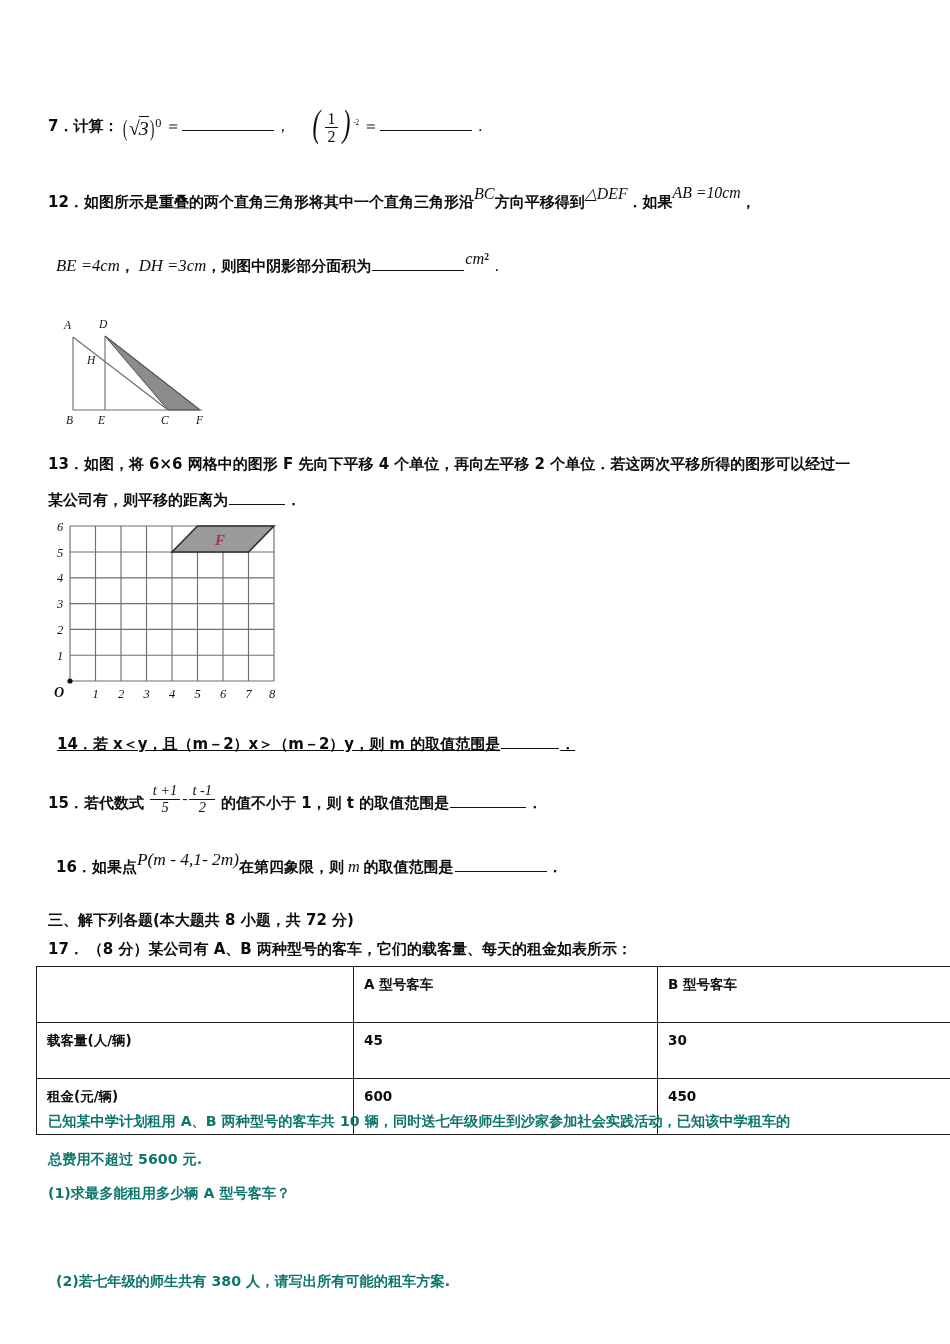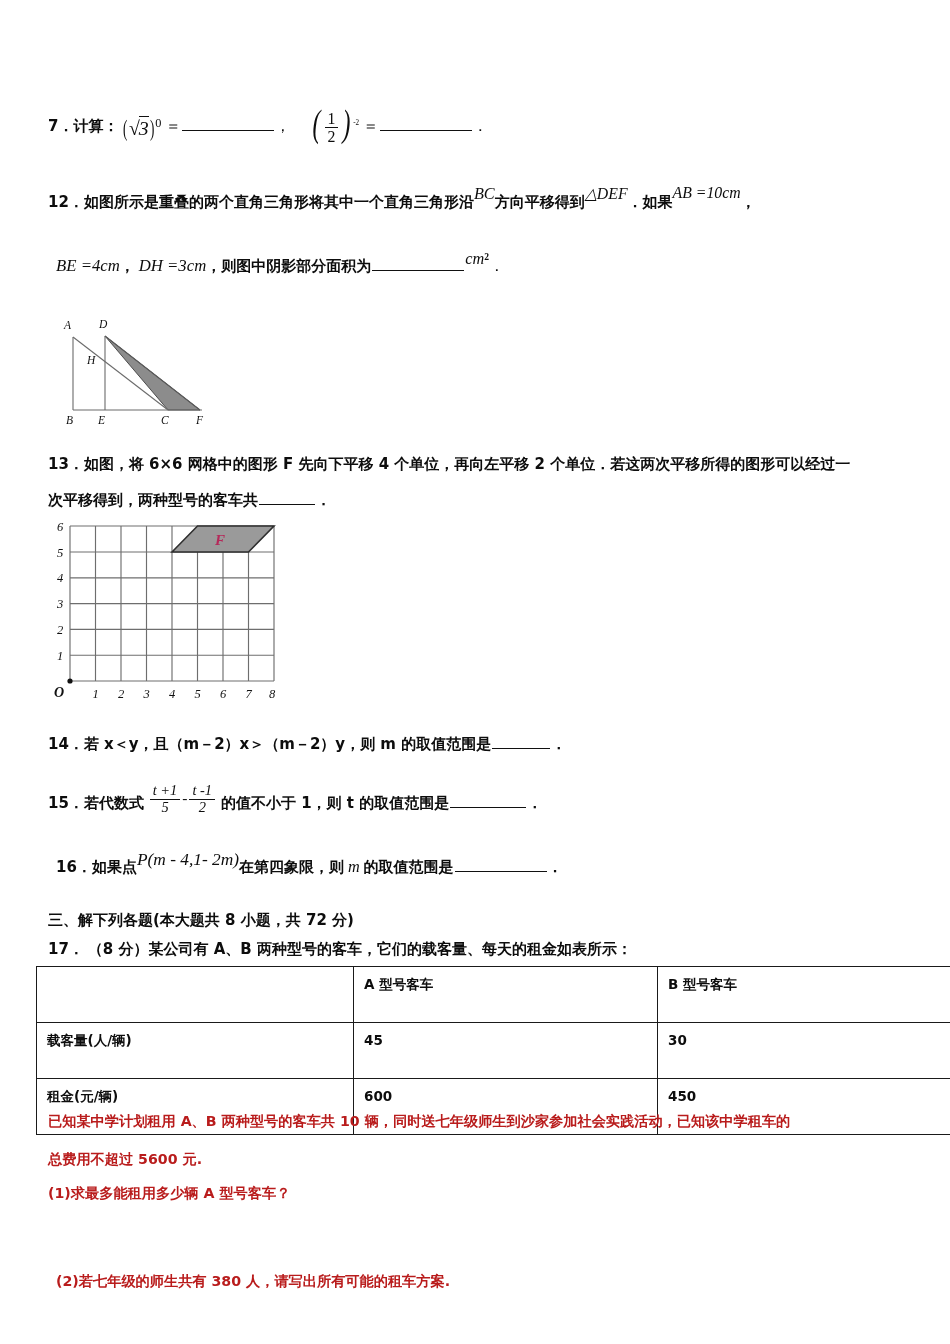--- a/index.html
+++ b/index.html
@@ -125,21 +125,21 @@
   }
   table.busbus td.c0 { width: 296px; margin-left: 6px; }
   table.busbus td.c1 { width: 283px; }
   table.busbus td.c2 { width: 283px; }
   .numcell { font-family: "Liberation Serif", serif; font-weight: bold; font-size: 14.5px; }
 
   .para {
     font-family: "DejaVu Sans", sans-serif;
     font-weight: bold;
     font-size: 14.2px;
-    color: #b91c1c;
+    color: #0f766e;
     line-height: 1.15;
     white-space: nowrap;
   }
   .sec-head {
     font-family: "DejaVu Sans", sans-serif;
     font-weight: bold;
     font-size: 15px;
     color: #0d0d0d;
     white-space: nowrap;
   }
@@ -189,21 +189,21 @@
         <text x="46" y="116" font-family="Liberation Serif, serif" font-style="italic" font-size="11.5" fill="#111">E</text>
         <text x="109" y="116" font-family="Liberation Serif, serif" font-style="italic" font-size="11.5" fill="#111">C</text>
         <text x="144" y="116" font-family="Liberation Serif, serif" font-style="italic" font-size="11.5" fill="#111">F</text>
       </svg>
     </div>
 
     <div class="row qline" style="top:455px; left:0;">
       <span class="cn">13．</span><span class="cn">如图，将 6×6 网格中的图形 F 先向下平移 4 个单位，再向左平移 2 个单位．若这两次平移所得的图形可以经过一</span>
     </div>
     <div class="row qline" style="top:490px; left:0;">
-      <span class="cn">次平移得到，两种型号的客车共</span><span class="blank b-md" style="width:56px;"></span><span class="cn">．</span>
+      <span class="cn">某公司有，则平移的距离为</span><span class="blank b-md" style="width:56px;"></span><span class="cn">．</span>
     </div>
 
     <div class="fig13" style="top:518px;">
       <svg width="260" height="196" viewBox="0 0 260 196">
         <g stroke="#6e6e6e" stroke-width="1.15">
 
           <line x1="18" y1="8" x2="18" y2="163"></line>
           <line x1="43.5" y1="8" x2="43.5" y2="163"></line>
           <line x1="69" y1="8" x2="69" y2="163"></line>
           <line x1="94.5" y1="8" x2="94.5" y2="163"></line>
@@ -243,21 +243,21 @@
           <text x="8" y="142">1</text>
           <text x="8" y="116">2</text>
           <text x="8" y="90">3</text>
           <text x="8" y="64">4</text>
           <text x="8" y="39">5</text>
           <text x="8" y="13">6</text>
         </g>
       </svg>
     </div>
 
-    <div class="row qline" style="top:734px; left:0;">
+    <div class="row qline" style="top:734px; left:9px;text-decoration:underline;">
       <span class="cn">14．</span><span class="cn">若 x＜y，且（m－2）x＞（m－2）y，则 m 的取值范围是</span><span class="blank b-md" style="width:58px;"></span><span class="cn">．</span>
     </div>
 
     <div class="row qline" style="top:788px; left:0;">
       <span class="cn">15．</span><span class="cn">若代数式</span>
       <span class="frac"><span class="num">t +1</span><span class="den">5</span></span><span class="mn" style="position:relative; top:-0.32em;">-</span><span class="frac"><span class="num">t -1</span><span class="den">2</span></span>
       <span class="cn">的值不小于 1，则 t 的取值范围是</span><span class="blank b-md" style="width:76px;"></span><span class="cn">．</span>
     </div>
 
     <div class="row qline" style="top:857px; left:8px;">

